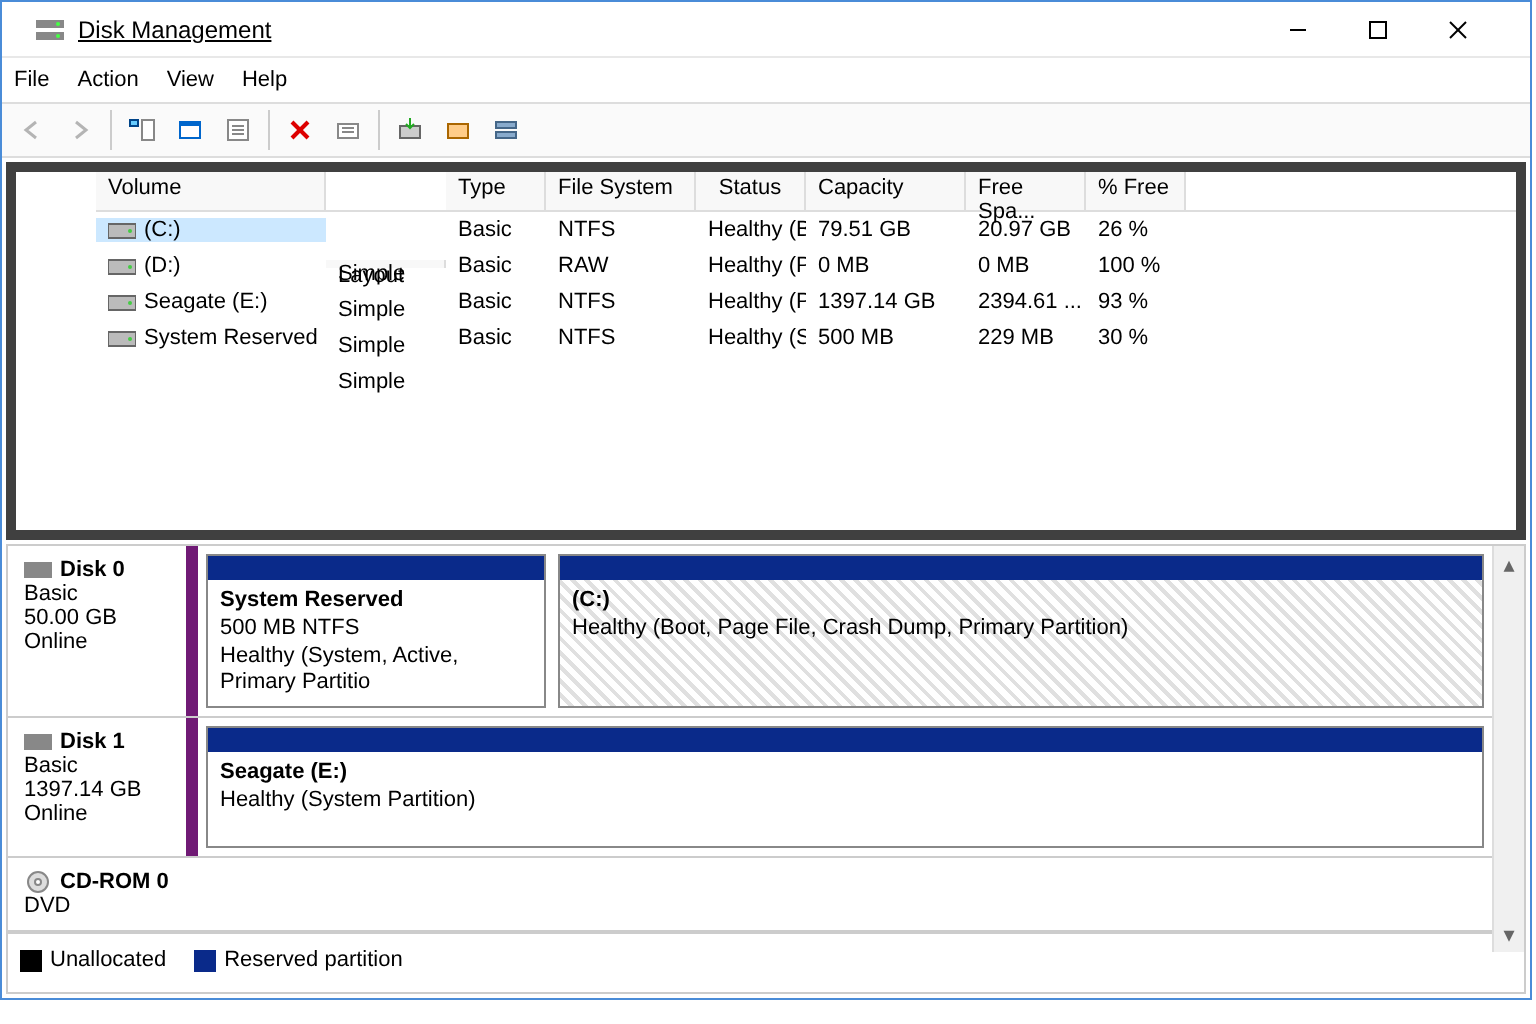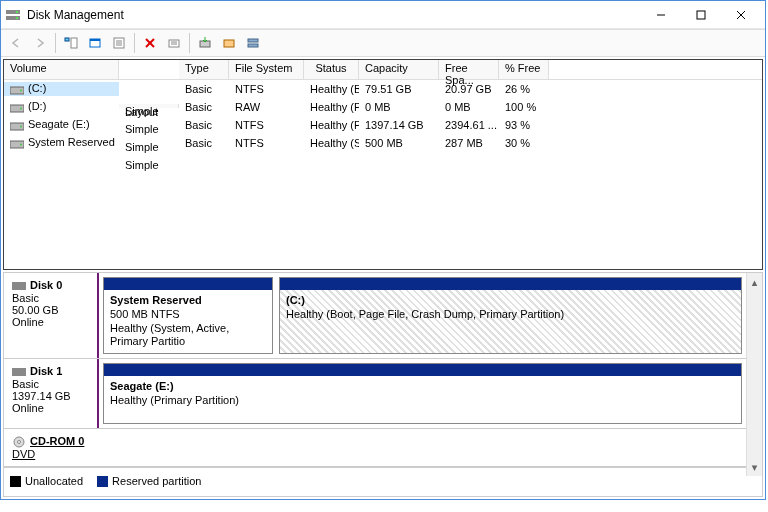--- a/index.html
+++ b/index.html
@@ -1,60 +1,60 @@
 <!DOCTYPE html>
 <html><head>
 <meta charset="utf-8">
 <style>
 * { box-sizing: border-box; margin: 0; padding: 0; font-family: "Segoe UI", Tahoma, sans-serif; font-size: 11px; }
 body { background: #fff; width: 768px; height: 512px; overflow: hidden; }
 .window { border: 1px solid #4a8cd8; width: 766px; height: 500px; display: flex; flex-direction: column; background: #fff; }
-.titlebar { height: 28px; display: flex; align-items: center; padding: 0 4px; background: #fff; border-bottom: 1px solid #e8e8e8; }
+.titlebar { height: 28px; display: flex; align-items: center; padding: 0 16px; background: #fff; border-bottom: 1px solid #e8e8e8; text-decoration: underline; }
 .titlebar .icon { width: 16px; height: 16px; margin-right: 6px; }
 .titlebar .title { flex: 1; font-size: 12px; }
 .winbtns { display: flex; }
 .winbtn { width: 40px; height: 24px; display: flex; align-items: center; justify-content: center; color: #333; }
 .menubar { height: 22px; display: flex; align-items: center; padding: 0 6px; gap: 14px; }
 .menubar span { cursor: default; }
 .toolbar { height: 28px; display: flex; align-items: center; padding: 0 4px; gap: 2px; border-top: 1px solid #ddd; border-bottom: 1px solid #ddd; background: #fafafa; }
 .tbtn { width: 22px; height: 22px; display: flex; align-items: center; justify-content: center; border: 1px solid transparent; }
 .tsep { width: 1px; height: 20px; background: #ccc; margin: 0 2px; }
 .disabled { opacity: 0.35; }
 .content { flex: 1; display: flex; flex-direction: column; }
-.volumelist { flex: 1; border: 1px solid #404040; margin: 2px; overflow: auto; }
+.volumelist { flex: 1; border: 5px solid #404040; margin: 2px; overflow: auto; padding-left: 40px; }
 .vl-head { display: flex; background: #fff; border-bottom: 1px solid #ddd; height: 20px; }
 .vl-head div { border-right: 1px solid #ddd; padding: 2px 6px; font-size: 11px; background: #f8f8f8; }
 .vl-row { display: flex; height: 18px; align-items: center; }
 .vl-row div { padding: 0 6px; overflow: hidden; white-space: nowrap; }
 .col-vol { width: 115px; }
 .col-lay { width: 60px; margin-top: 44px; }
 .col-typ { width: 50px; }
 .col-fs  { width: 75px; }
 .col-sta { width: 55px; text-align: center; }
 .col-cap { width: 80px; }
 .col-fre { width: 60px; }
 .col-pct { width: 50px; }
 .vicon { width: 14px; height: 12px; display: inline-block; margin-right: 4px; vertical-align: middle; }
 .sel { background: #cce8ff; }
 .disks { height: 225px; border: 1px solid #ccc; margin: 0 2px 2px 2px; display: flex; flex-direction: column; overflow: hidden; position: relative; }
 .disk-row { display: flex; border-bottom: 1px solid #ccc; min-height: 70px; }
-.disk-info { width: 95px; padding: 6px 8px; border-right: 2px solid #701a75; background: #fff; }
+.disk-info { width: 95px; padding: 6px 8px; border-right: 6px solid #701a75; background: #fff; }
 .disk-info .dname { font-weight: bold; }
 .disk-parts { flex: 1; display: flex; padding: 4px; gap: 6px; }
 .partition { border: 1px solid #888; display: flex; flex-direction: column; }
 .part-bar { height: 12px; background: #0a2a8a; }
 .part-body { padding: 4px 6px; font-size: 11px; line-height: 1.25; flex: 1; }
 .part-name { font-weight: bold; }
 .hatched { background: repeating-linear-gradient(45deg, #fff, #fff 3px, #e0e0e0 3px, #e0e0e0 5px); }
 .legend { height: 20px; border-top: 1px solid #ccc; display: flex; align-items: flex-end; padding: 0 6px; gap: 14px; font-size: 11px; }
 .sw { width: 11px; height: 11px; display: inline-block; margin-right: 4px; vertical-align: middle; }
 .scroll { width: 16px; background: #f0f0f0; position: absolute; right: 0; top: 0; bottom: 20px; border-left: 1px solid #ddd; display: flex; flex-direction: column; align-items:center; justify-content: space-between; }
 .scroll .arr { height: 18px; width: 100%; display: flex; align-items: center; justify-content: center; color: #666; }
 .disk-cd .disk-parts { padding: 0; }
-.disk-cd { min-height: 32px; text-decoration: underline; }
+.disk-cd { min-height: 32px; }
 </style>
 </head>
 <body>
 
 <div class="window">
   <div class="titlebar">
     <span class="icon">
       <svg viewBox="0 0 16 16">
           <rect x="1" y="3" width="14" height="4" fill="#888"></rect>
           <rect x="1" y="9" width="14" height="4" fill="#888"></rect>
@@ -76,20 +76,26 @@
         </div>
       <div class="winbtn">
           <svg width="10" height="10">
             <line x1="1" y1="1" x2="9" y2="9" stroke="#000"></line>
             <line x1="9" y1="1" x2="1" y2="9" stroke="#000"></line>
           </svg>
         </div>
     </div>
   </div>
 
+  <div class="menubar">
+    <span>File</span>
+    <span>Action</span>
+    <span>View</span>
+    <span>Help</span>
+  </div>
 
   <div class="toolbar">
     <div class="tbtn disabled">
         <svg width="14" height="14">
           <path d="M9 3 L4 7 L9 11" fill="none" stroke="#333" stroke-width="1.5"></path>
         </svg>
       </div>
     <div class="tbtn disabled">
         <svg width="14" height="14">
           <path d="M5 3 L10 7 L5 11" fill="none" stroke="#333" stroke-width="1.5"></path>
@@ -205,21 +211,21 @@
           <div class="vl-row">
             <div class="col-vol"><span class="vicon"><svg width="14" height="12">
                   <rect x="0" y="3" width="14" height="7" fill="#bbb" stroke="#666"></rect>
                   <circle cx="11" cy="6.5" r="1" fill="#4c4"></circle>
                 </svg></span><span>System Reserved</span></div>
             <div class="col-lay">Simple</div>
             <div class="col-typ">Basic</div>
             <div class="col-fs">NTFS</div>
             <div class="col-sta">Healthy (S...</div>
             <div class="col-cap">500 MB</div>
-            <div class="col-fre">287 MB</div>
+            <div class="col-fre">229 MB</div>
             <div class="col-pct">30 %</div>
           </div>
         </div>
     </div>
 
     <div class="disks">
       <div class="disk-row">
         <div class="disk-info">
           <span class="vicon"><svg width="14" height="12">
                 <rect x="0" y="2" width="14" height="8" fill="#888"></rect>
@@ -254,21 +260,21 @@
               </svg></span><span class="dname">Disk 1</span><br>
           <span>Basic</span><br>
           <span>1397.14 GB</span><br>
           <span>Online</span>
         </div>
         <div class="disk-parts">
           <div class="partition" style="flex:1;margin-right:16px">
             <div class="part-bar"></div>
             <div class="part-body">
               <div class="part-name">Seagate  (E:)</div>
-              <div>Healthy (Primary Partition)</div>
+              <div>Healthy (System Partition)</div>
             </div>
           </div>
         </div>
       </div>
 
       <div class="disk-row disk-cd">
         <div class="disk-info" style="border-right:none">
           <span class="vicon"><svg width="14" height="12">
                 <circle cx="7" cy="6" r="5" fill="#ddd" stroke="#888"></circle>
                 <circle cx="7" cy="6" r="1.5" fill="#fff" stroke="#888"></circle>

